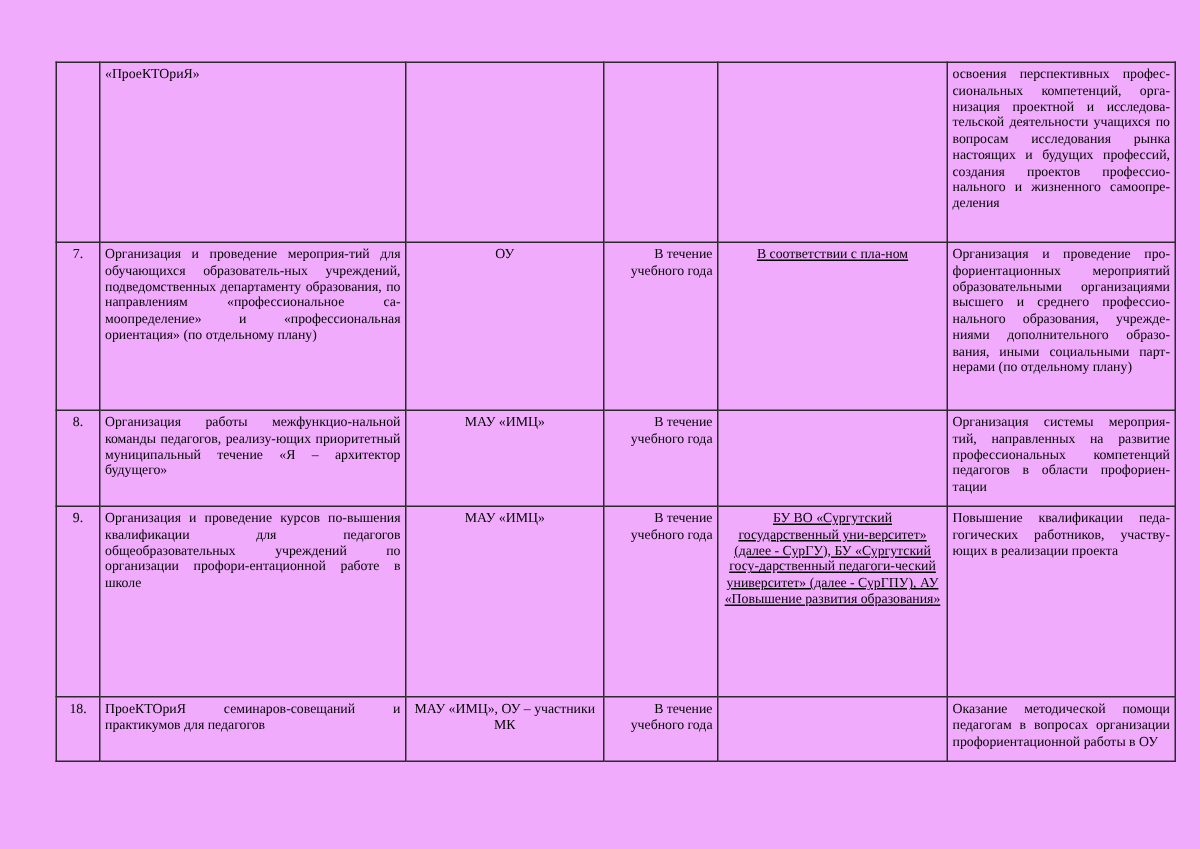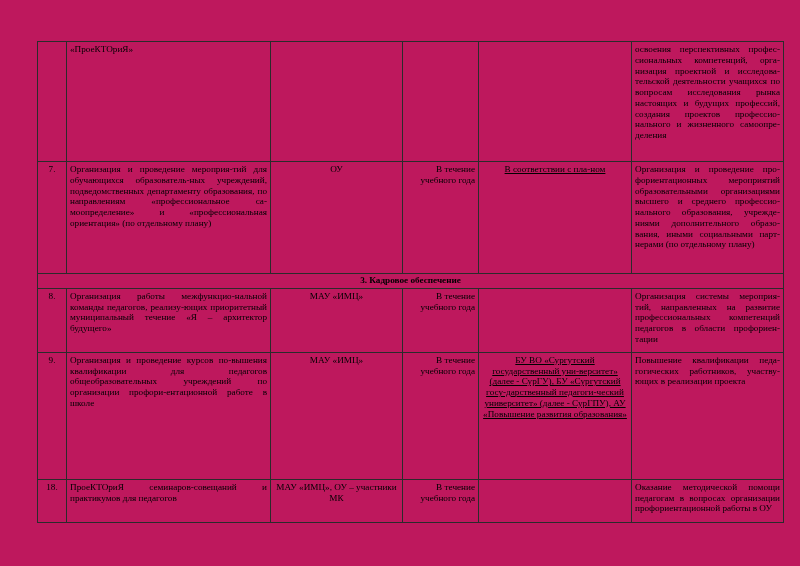--- a/index.html
+++ b/index.html
@@ -12,21 +12,21 @@
     width: 800px;
     height: 566px;
     font-family: "Liberation Serif", "DejaVu Serif", serif;
     color: #000000;
     overflow: hidden;
   }
   .page {
     position: relative;
     width: 800px;
     height: 566px;
-    background: #be185d;
+    background: #f0abfc;
   }
   .doc-table {
     position: absolute;
     left: 37px;
     top: 41px;
     width: 727px;
     border-collapse: collapse;
     table-layout: fixed;
     font-size: 9.2px;
     line-height: 1.17;
@@ -89,23 +89,20 @@
 
       <tr class="tall-2">
         <td class="c-num">7.</td>
         <td class="c-action">Организация и проведение мероприя-тий для обучающихся образователь-ных учреждений, подведомственных департаменту образования, по направлениям «профессиональное са-моопределение» и «профессиональная ориентация» (по отдельному плану)</td>
         <td class="c-exec">ОУ</td>
         <td class="c-term">В течение учебного года</td>
         <td class="c-part">В соответствии с пла-ном</td>
         <td class="c-result">Организация и проведение про-фориентационных мероприятий образовательными организациями высшего и среднего профессио-нального образования, учрежде-ниями дополнительного образо-вания, иными социальными парт-нерами (по отдельному плану)</td>
       </tr>
 
-      <tr class="section-row">
-        <td colspan="6">3. Кадровое обеспечение</td>
-      </tr>
 
       <tr class="tall-3">
         <td class="c-num">8.</td>
         <td class="c-action">Организация работы межфункцио-нальной команды педагогов, реализу-ющих приоритетный муниципальный течение «Я – архитектор будущего»</td>
         <td class="c-exec">МАУ «ИМЦ»</td>
         <td class="c-term">В течение учебного года</td>
         <td class="c-part"></td>
         <td class="c-result">Организация системы мероприя-тий, направленных на развитие профессиональных компетенций педагогов в области профориен-тации</td>
       </tr>
 

